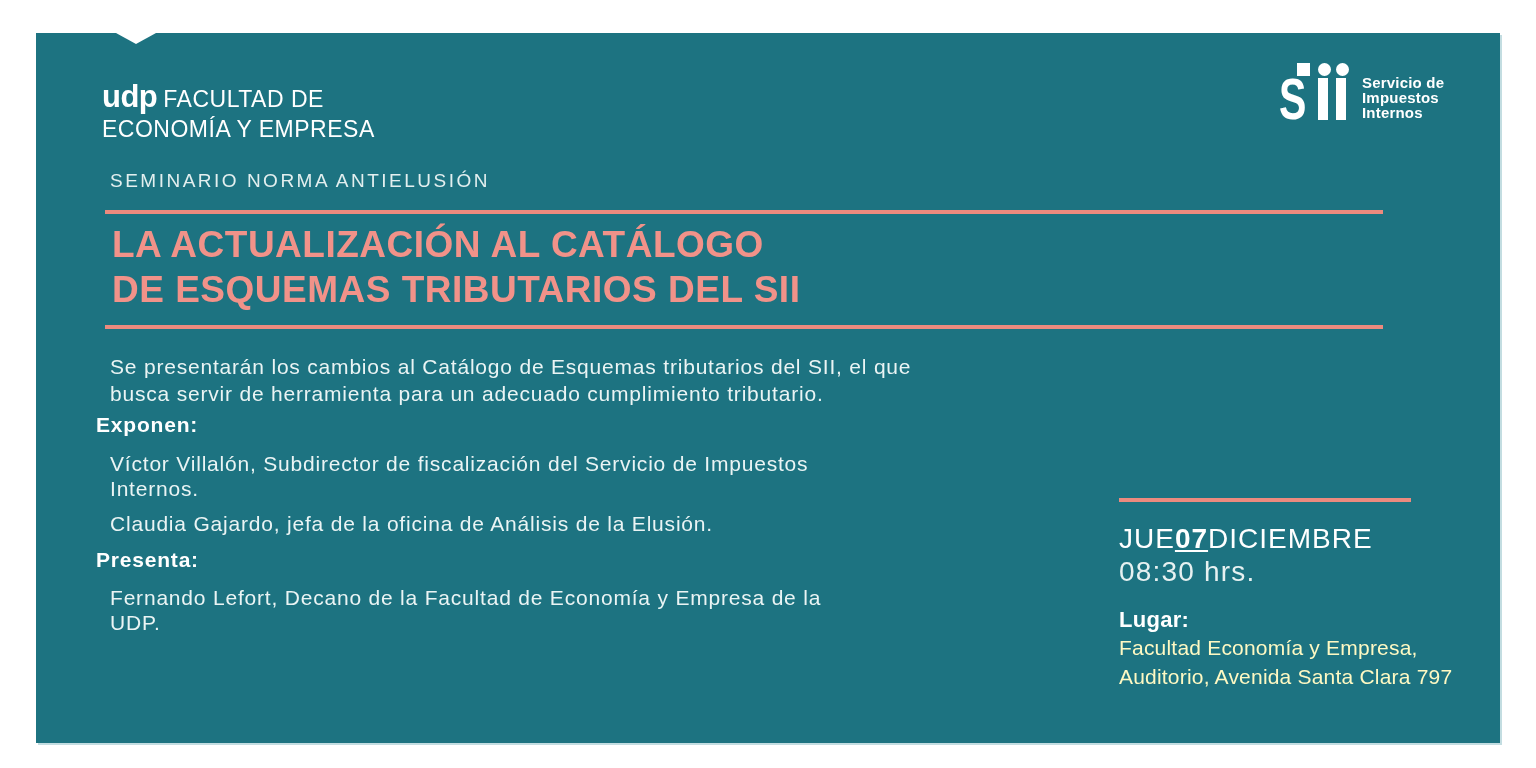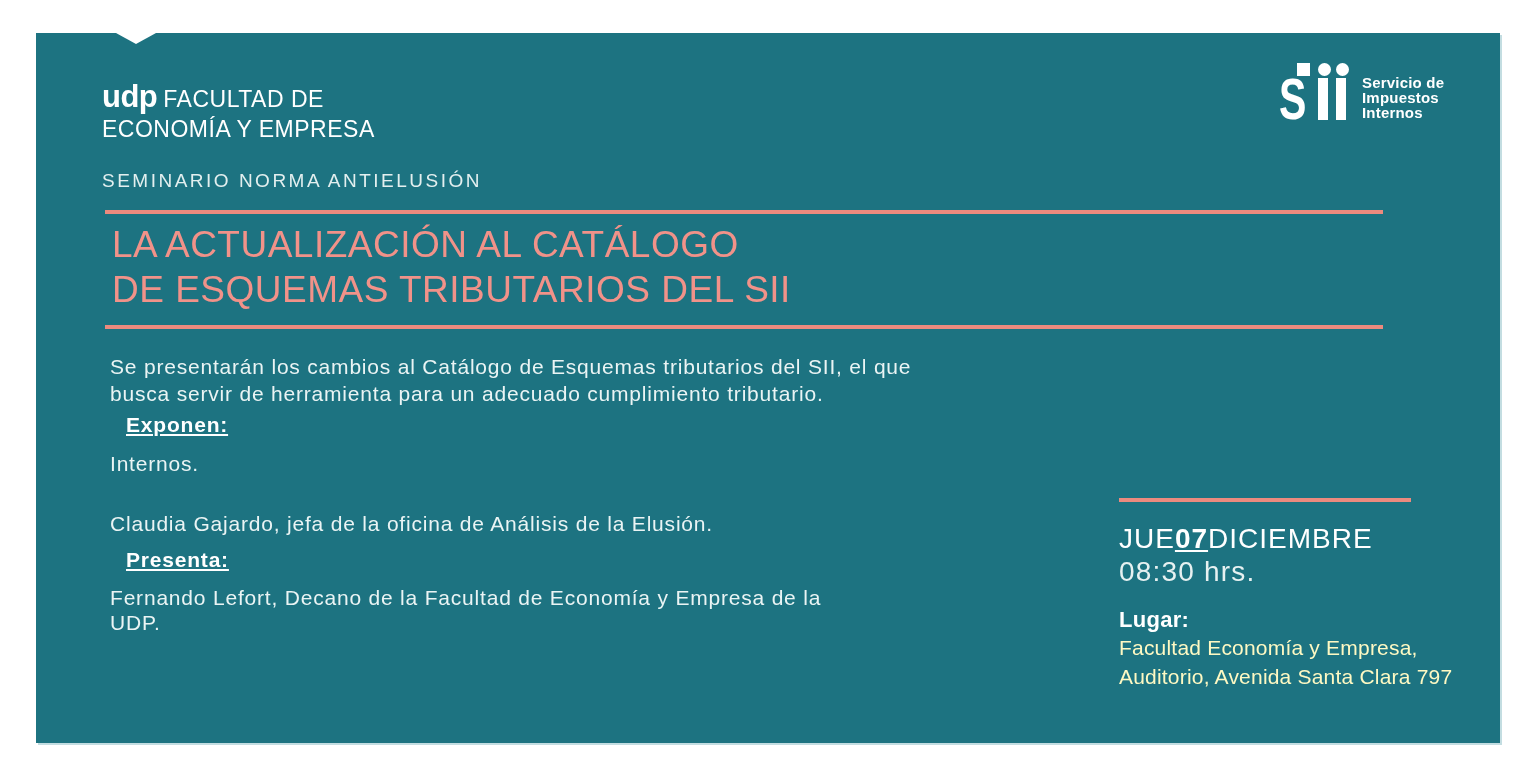--- a/index.html
+++ b/index.html
@@ -26,35 +26,35 @@
   .sii-glyph .dot-round2{left:54px;border-radius:50%;}
   .sii-glyph .s-char{position:absolute;left:-3px;top:15px;color:#ffffff;font-weight:700;
         font-size:57px;line-height:42px;display:inline-block;transform:scaleX(0.72);
         transform-origin:left top;}
   .sii-glyph .stem{position:absolute;top:15px;width:10px;height:42px;background:#ffffff;}
   .sii-glyph .stem1{left:36px;}
   .sii-glyph .stem2{left:54px;}
   .sii-text{position:absolute;left:1326px;top:42px;color:#ffffff;font-size:15px;
         font-weight:700;line-height:15px;letter-spacing:0.2px;}
 
-  .eyebrow{position:absolute;left:66px;top:137px;color:#e3efef;font-size:19px;
+  .eyebrow{position:absolute;left:74px;top:137px;color:#e3efef;font-size:19px;
         letter-spacing:2.5px;font-weight:400;text-align:center;}
 
   .rule{position:absolute;height:4px;background:#ec8a7e;}
   .rule-top{left:69px;top:177px;width:1278px;}
   .rule-mid{left:69px;top:292px;width:1278px;}
   .rule-right{left:1083px;top:465px;width:292px;}
 
   .title{position:absolute;left:76px;top:189px;color:#f19289;font-size:37px;
-        font-weight:400;line-height:45px;letter-spacing:0.5px;}
+        font-weight:700;line-height:45px;letter-spacing:0.5px;}
 
   .body-text{color:#eaf4f4;font-size:21px;letter-spacing:0.8px;}
   .description{position:absolute;left:74px;top:320px;line-height:27px;}
-  .label{position:absolute;left:90px;color:#ffffff;font-size:21px;font-weight:700;
-        letter-spacing:0.8px;text-decoration:underline;}
+  .label{position:absolute;left:60px;color:#ffffff;font-size:21px;font-weight:700;
+        letter-spacing:0.8px;}
   .exponen-label{top:380px;}
   .speaker1{position:absolute;left:74px;top:418px;line-height:25px;}
   .speaker2{position:absolute;left:74px;top:478px;line-height:25px;}
   .presenta-label{top:515px;text-align:right;}
   .presenter{position:absolute;left:74px;top:552px;line-height:25px;}
 
   .date-line{position:absolute;left:1083px;top:490px;color:#ffffff;font-size:28px;
         letter-spacing:1px;font-weight:400;}
   .date-line .bold{font-weight:700;text-decoration:underline;}
   .time-line{position:absolute;left:1083px;top:523px;color:#e7f1f1;font-size:28px;
@@ -105,20 +105,21 @@
     <div class="rule rule-mid"></div>
 
     <div class="description body-text">
       <div>Se presentarán los cambios al Catálogo de Esquemas tributarios del SII, el que</div>
       <div>busca servir de herramienta para un adecuado cumplimiento tributario.</div>
     </div>
 
     <div class="label exponen-label">Exponen:</div>
 
     <div class="speaker1 body-text">
+      <div>Víctor Villalón, Subdirector de fiscalización del Servicio de Impuestos</div>
       <div>Internos.</div>
     </div>
 
     <div class="speaker2 body-text">Claudia Gajardo, jefa de la oficina de Análisis de la Elusión.</div>
 
     <div class="label presenta-label">Presenta:</div>
 
     <div class="presenter body-text">
       <div>Fernando Lefort, Decano de la Facultad de Economía y Empresa de la</div>
       <div>UDP.</div>

